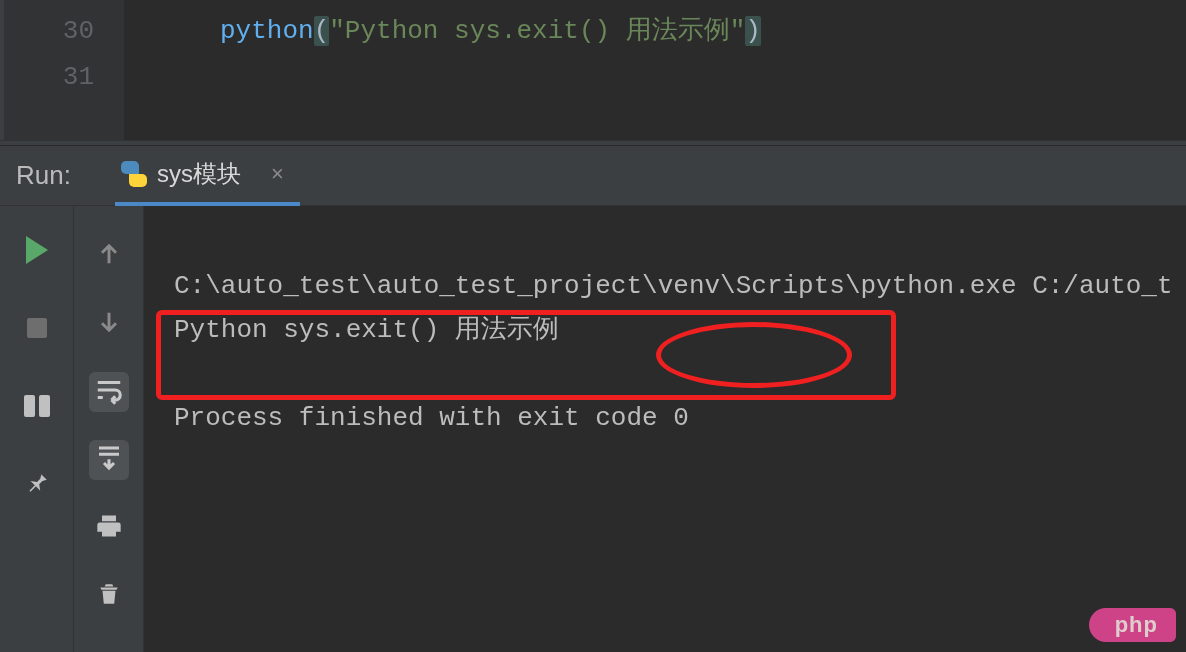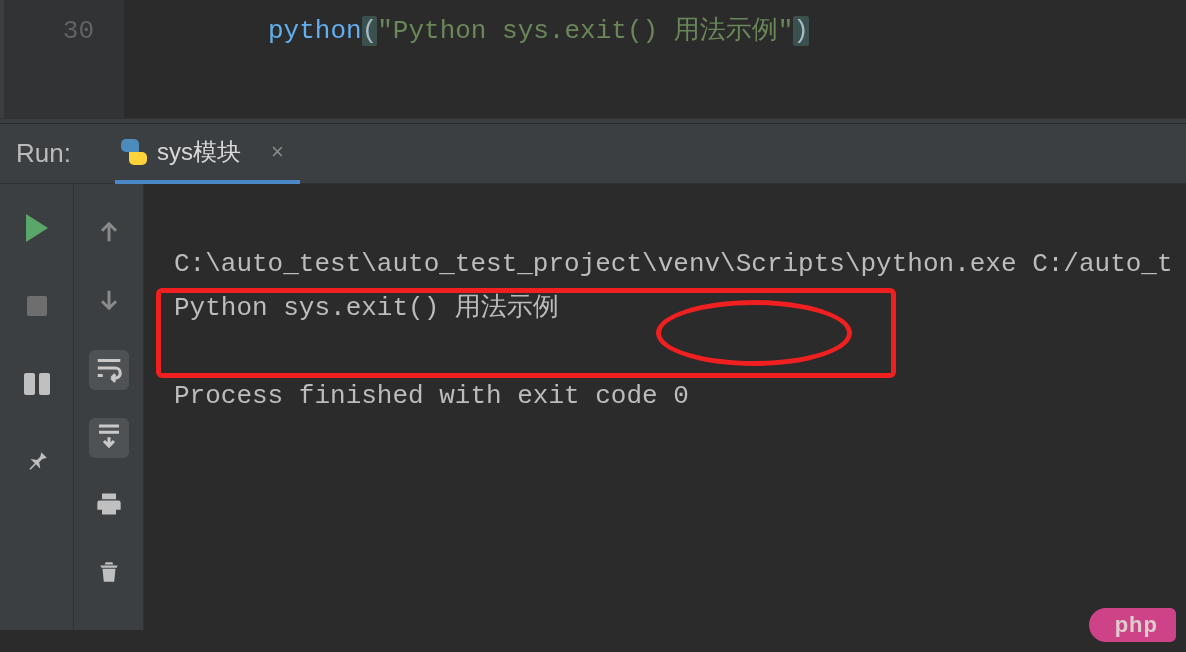--- a/index.html
+++ b/index.html
@@ -1,24 +1,23 @@
 <!DOCTYPE html>
 <html><head>
 <meta charset="utf-8">
 <style>
   * { box-sizing: border-box; margin: 0; padding: 0; }
   html, body { width: 1186px; height: 652px; overflow: hidden; background: #2b2b2b; font-family: "Consolas", "Menlo", "Courier New", monospace; }
 
   
   .editor-area {
     display: flex;
-    height: 118px;
+    height: 140px;
     background: #2b2b2b;
     border-left: 4px solid #3c3f41;
-    gap: 48px;
   }
   .gutter {
     width: 120px;
     background: #313335;
     color: #606366;
     font-size: 26px;
     line-height: 46px;
     text-align: right;
     padding-right: 30px;
     padding-top: 8px;
@@ -179,20 +178,21 @@
     opacity: 0.85;
     letter-spacing:1px;
   }
 </style>
 </head>
 <body>
 
 <div class="editor-area">
   <div class="gutter">
     <div>30</div>
+    <div>31</div>
   </div>
   <div class="code"><span class="tok-func">python</span><span class="tok-paren-open">(</span><span class="tok-str-quote">"</span><span class="tok-str">Python sys.exit() 用法示例</span><span class="tok-str-quote">"</span><span class="tok-paren-close">)</span></div>
 </div>
 
 <div class="separator"></div>
 
 <div class="run-header">
   <span class="run-label">Run:</span>
   <div class="run-tab">
     <span class="python-icon">

